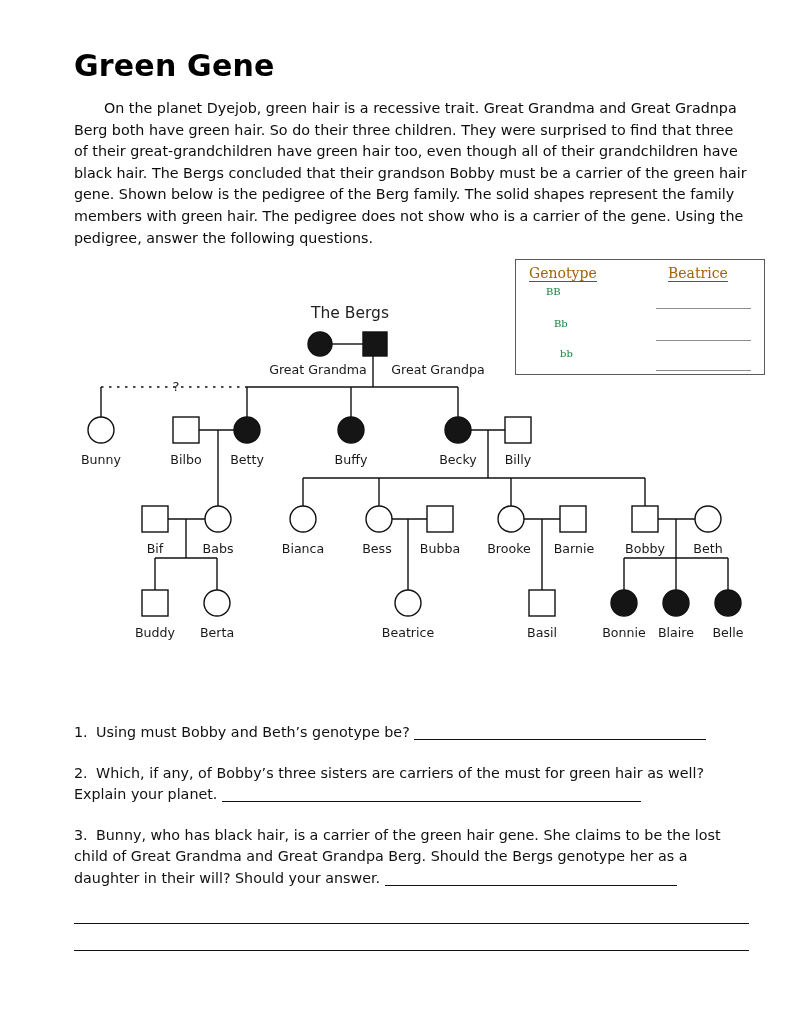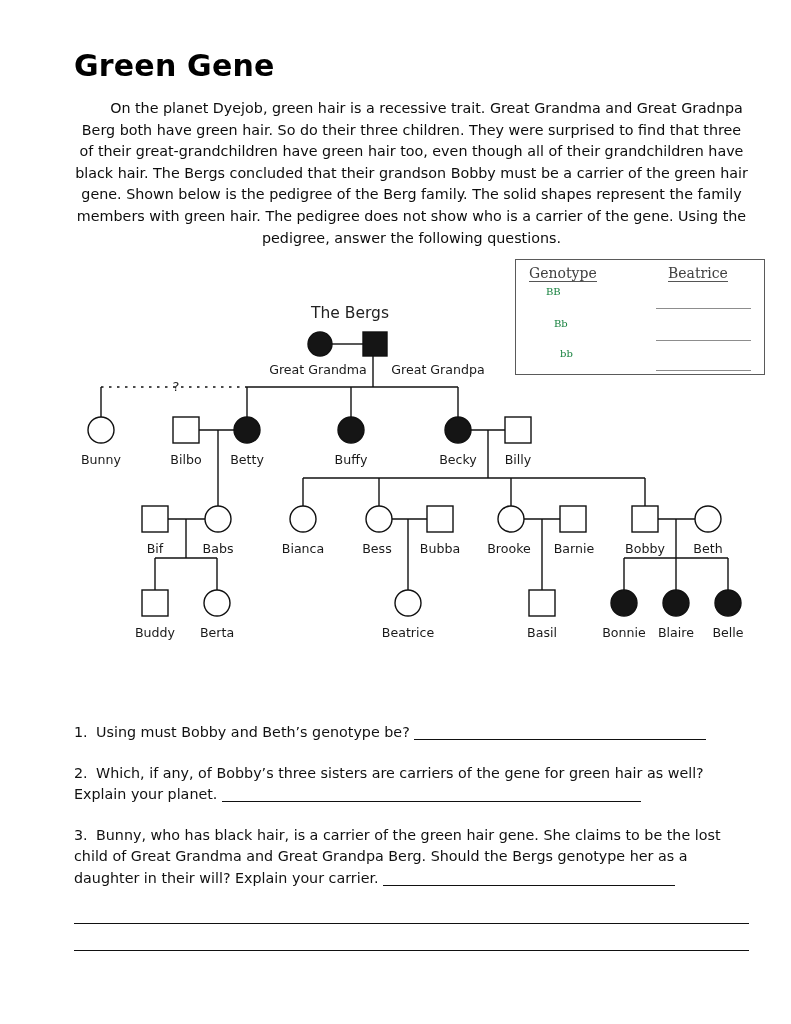--- a/index.html
+++ b/index.html
@@ -14,34 +14,34 @@
   .title{
     position:absolute;left:74px;top:48px;
     font-family:"DejaVu Sans", sans-serif;
     font-size:30px;font-weight:bold;letter-spacing:.2px;
     color:#000;
   }
 
   
   .intro{
     position:absolute;left:74px;top:98px;width:675px;
-    font-size:14.3px;line-height:21.6px;text-align:center;
+    font-size:14.3px;line-height:21.6px;text-align:left;
     text-indent:30px;color:#0d0d0d;
     font-family:"DejaVu Sans", sans-serif;
   }
 
   
   .gp-box{
     position:absolute;left:515px;top:259px;width:248px;height:114px;
     border:1px solid #5a5a5a;background:#fff;
     font-family:"DejaVu Serif", serif;
   }
   .gp-head{position:absolute;top:5px;width:100%;height:20px;}
   .gp-head .h{
-    position:absolute;font-size:14px;color:#404040;
+    position:absolute;font-size:14px;color:#a16207;
     border-bottom:1px solid #555;padding-bottom:0px;line-height:16px;
   }
   .gp-head .h.geno{left:13px;}
   .gp-head .h.pheno{left:152px;}
   .gp-row{position:absolute;left:0;width:100%;height:28px;}
   .gp-row .lab{position:absolute;font-size:10px;color:#15803d;}
   .gp-row .line{
     position:absolute;left:140px;width:95px;height:0;
     border-bottom:1px solid #8d8d8d;
   }
@@ -239,32 +239,32 @@
       <span class="num">1.</span>
       <span class="body">
         <span>Using must Bobby and Beth’s genotype be?</span>
         <span class="ansline" style="width:292px;"></span>
       </span>
     </div>
 
     <div class="q">
       <span class="num">2.</span>
       <span class="body">
-        <span>Which, if any, of Bobby’s three sisters are carriers of the gene for green hair as well?</span><br>
+        <span>Which, if any, of Bobby’s three sisters are carriers of the must for green hair as well?</span><br>
         <span>Explain your planet.</span>
         <span class="ansline" style="width:419px;"></span>
       </span>
     </div>
 
     <div class="q">
       <span class="num">3.</span>
       <span class="body">
         <span>Bunny, who has black hair, is a carrier of the green hair gene.  She claims to be the lost</span><br>
         <span>child of Great Grandma and Great Grandpa Berg.  Should the Bergs genotype her as a</span><br>
-        <span>daughter in their will?  Explain your carrier.</span>
+        <span>daughter in their will?  Should your answer.</span>
         <span class="ansline" style="width:292px;"></span>
       </span>
     </div>
 
     <div class="fullline first"></div>
     <div class="fullline"></div>
   </div>
 
 </div>
 

